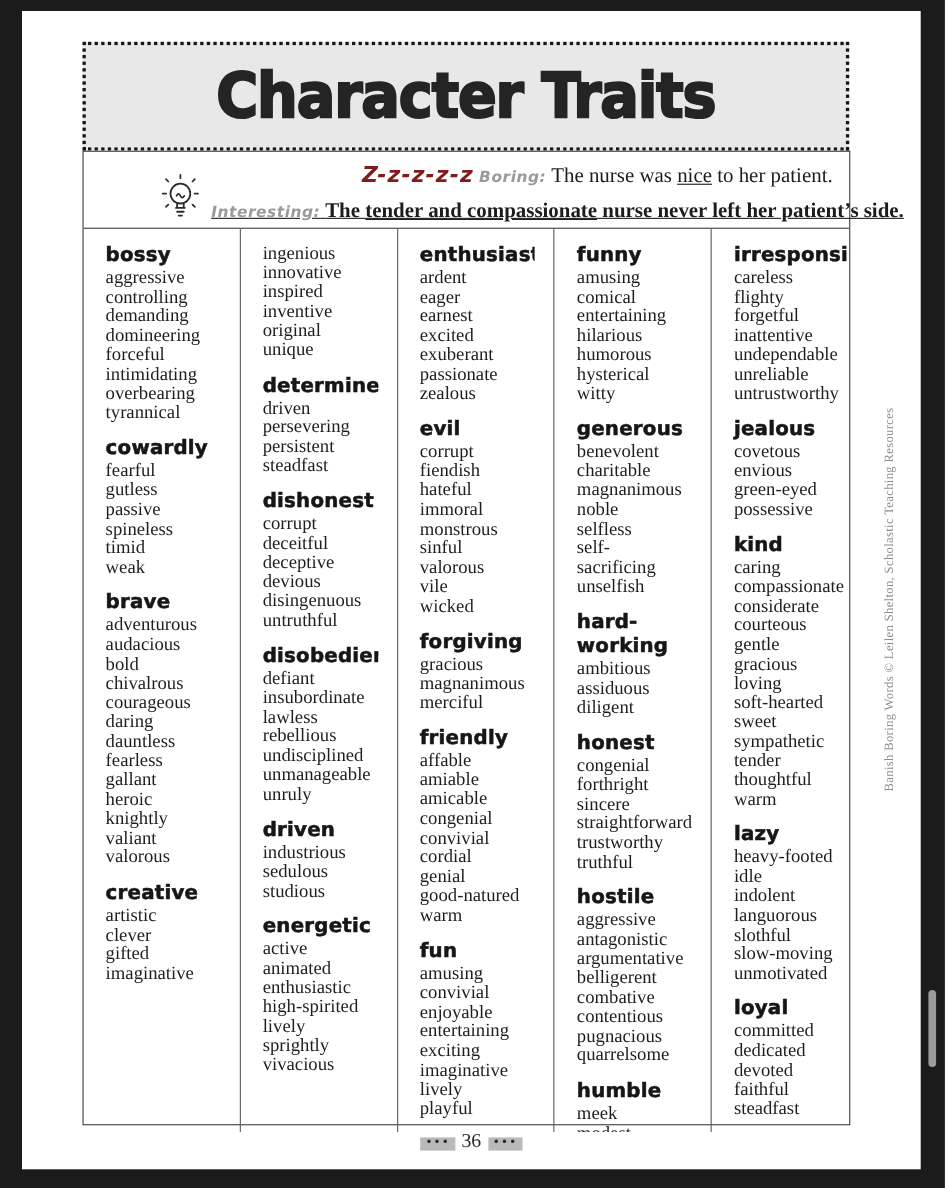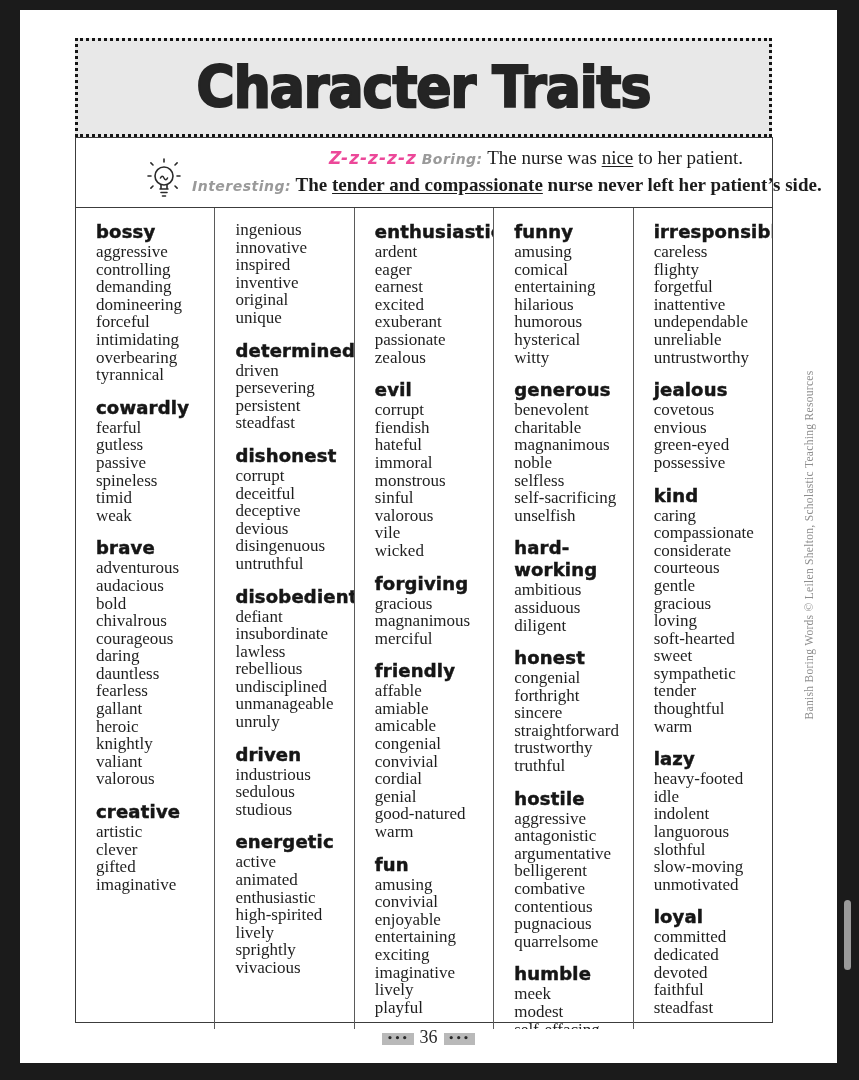--- a/index.html
+++ b/index.html
@@ -42,37 +42,38 @@
     border:1px solid #3c3c3c;
     background:#fff;
   }
   .example{
     position:relative;
     height:62px;
     border-bottom:1px solid #3c3c3c;
     font-size:19px;color:#1c1c1c;
   }
   .example .line1{margin:7px 0 0 253px;line-height:26px;white-space:nowrap;}
-  .example .line2{margin:0 0 0 116px;line-height:26px;font-weight:bold;white-space:nowrap;}
+  .example .line2{margin:0 0 0 116px;line-height:36px;font-weight:bold;white-space:nowrap;text-decoration:underline;}
   .zzz{
     font-family:"DejaVu Sans", sans-serif;
     font-style:italic;font-weight:bold;
-    font-size:17px;color:#ec4899;letter-spacing:1px;
+    font-size:20px;color:#7f1d1d;letter-spacing:1px;
   }
   .script-label{
     font-family:"DejaVu Sans", sans-serif;
     font-style:italic;font-weight:bold;
     font-size:14px;color:#9a9a9a;letter-spacing:0.5px;
   }
   .bulb{position:absolute;left:66px;top:11px;}
   
   .table{
     display:flex;
     height:821px;
     overflow:hidden;
+    gap:17px;
   }
   .col{
     flex:1 1 0;
     box-sizing:border-box;
     padding:13px 4px 0 20px;
     overflow:hidden;
   }
   .col + .col{border-left:1px solid #5a5a5a;}
   .group{margin-bottom:13px;}
   .trait-header{

